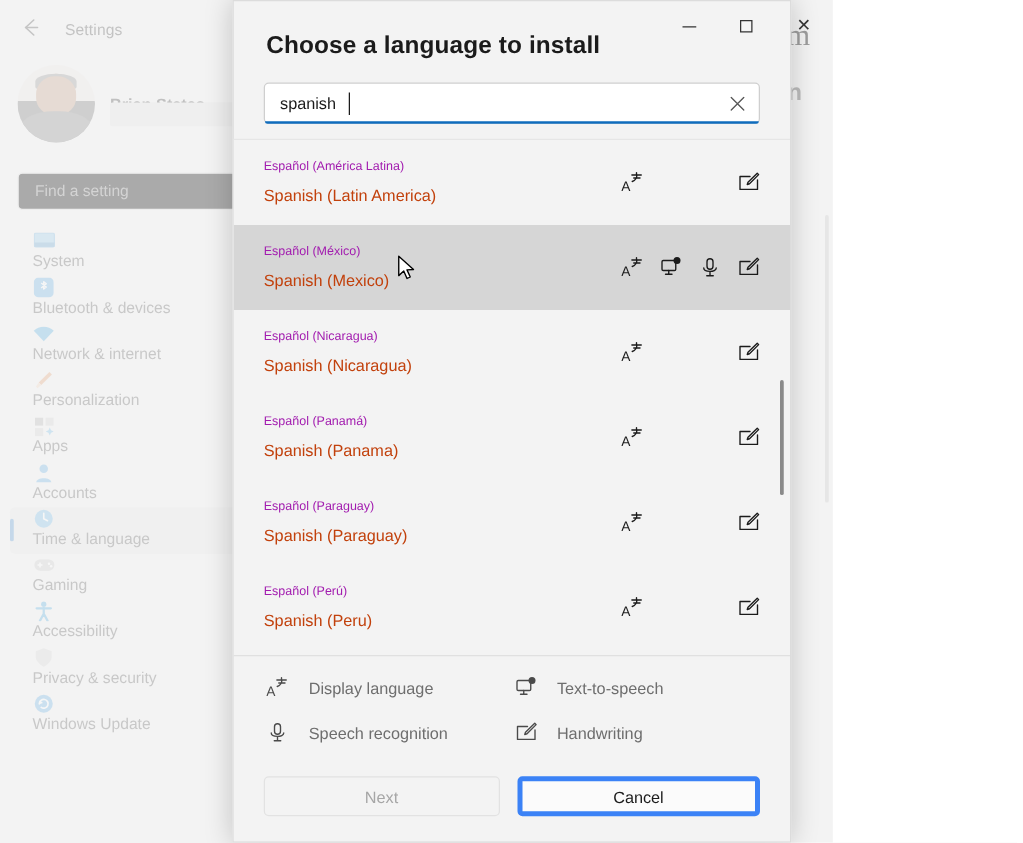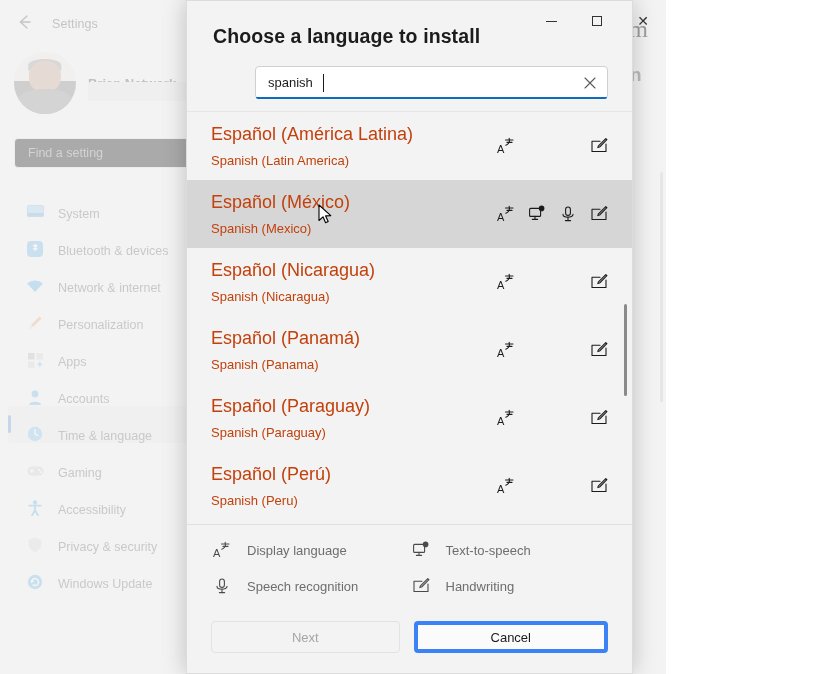--- a/index.html
+++ b/index.html
@@ -79,22 +79,22 @@
     background: #e6e6e6; border-radius: 2px;
   }
   .find-setting {
     position: absolute; left: 14px; top: 96px; width: 176px; height: 30px;
     background: #000000; border: 1px solid #e2e2e2; border-radius: 4px;
     display: flex; align-items: center; padding-left: 13px;
     font-size: 12.5px; color: #8d8d8d;
   }
   .navlist { position: absolute; left: 8px; top: 142px; right: 0; }
   .navitem {
-    position: relative; height: 37px; display: flex; align-items: flex-end;
-    padding-left: 18px; border-radius: 4px;
+    position: relative; height: 37px; display: flex; align-items: flex-start;
+    padding-left: 18px; border-radius: 4px; flex-direction: column;
   }
   .navitem.active { background: #eaeaea; }
   .navitem.active::before {
     content: ""; position: absolute; left: 0; top: 9px;
     width: 3px; height: 18px; background: #5a9ad6; border-radius: 2px;
   }
   .nav-ico {
     width: 18px; height: 18px; margin-right: 14px;
     display: flex; align-items: center; justify-content: center;
     flex: 0 0 auto;
@@ -159,21 +159,21 @@
     background: #f3f3f3;
     border: 1px solid #dcdcdc;
     box-shadow: 0 0 22px rgba(0,0,0,.22);
     display: flex; flex-direction: column;
     z-index: 50;
   }
   .dlg-title {
     font-size: 19.5px; font-weight: bold; color: #1b1b1b;
     padding: 24px 26px 0 26px; letter-spacing: .1px;
   }
-  .searchwrap { padding: 18px 24px 0 24px; position: relative; margin-left: 44px; }
+  .searchwrap { padding: 18px 24px 0 24px; position: relative; }
   .searchbox {
     position: relative; height: 33px; background: #fff;
     border: 1px solid #cfcfcf; border-radius: 4px;
     display: flex; align-items: center;
   }
   .searchbox::after {
     content: ""; position: absolute; left: 0; right: 0; bottom: -1px; height: 2px;
     background: #0f6cbd; border-radius: 0 0 3px 3px;
   }
   .search-input {
@@ -193,21 +193,21 @@
     flex: 1; margin-top: 12px; position: relative; overflow: hidden;
     background: #f3f3f3;
     border-top: 1px solid #e6e6e6;
   }
   .langrow {
     position: relative; height: 68px; padding: 0 22px 0 24px;
     display: flex; align-items: center; justify-content: space-between;
   }
   .langrow.selected { background: #d6d6d6; }
   .lr-text { display: flex; flex-direction: column; gap: 11px; }
-  .lr-native { font-size: 18px; color: #c2410c; line-height: 1; }
+  .lr-native { font-size: 10px; color: #a21caf; line-height: 1; }
   .lr-english { font-size: 13px; color: #c2410c; line-height: 1; }
   .lr-icons { display: flex; align-items: center; gap: 9px; }
   .cap-ico { width: 22px; height: 22px; display: flex; align-items: center; justify-content: center; color: #1b1b1b; }
   .cap-spacer { width: 22px; height: 22px; }
 
   .list-scrollbar {
     position: absolute; right: 5px; top: 192px; width: 3px; height: 92px;
     background: #8a8a8a; border-radius: 2px;
   }
 
@@ -254,21 +254,21 @@
         <span class="settings-title">Settings</span>
       </div>
 
       <div class="sidebar">
         <div class="profile">
           <div class="avatar">
             <div class="hair"></div>
               <div class="head"></div>
               <div class="body"></div>
           </div>
-          <div class="profile-name">Brian Network</div>
+          <div class="profile-name">Brian States</div>
         </div>
         <div class="profile-sub"></div>
 
         <div class="find-setting">
           <span>Find a setting</span>
         </div>
 
         <div class="navlist">
           <div class="navitem">
             <span class="nav-ico">

